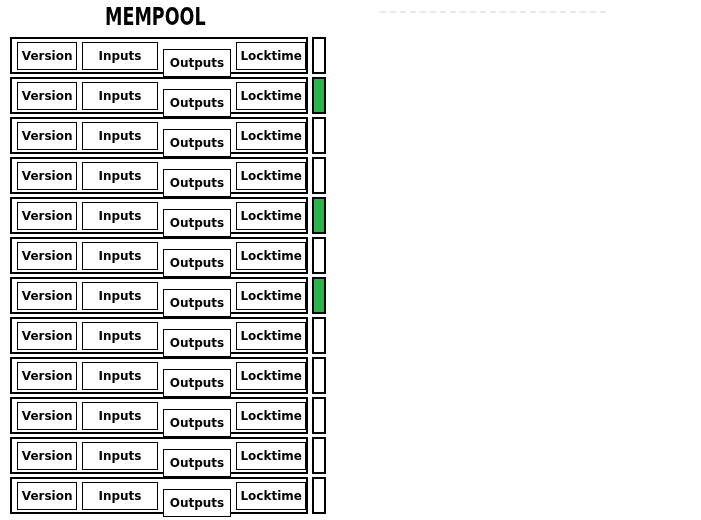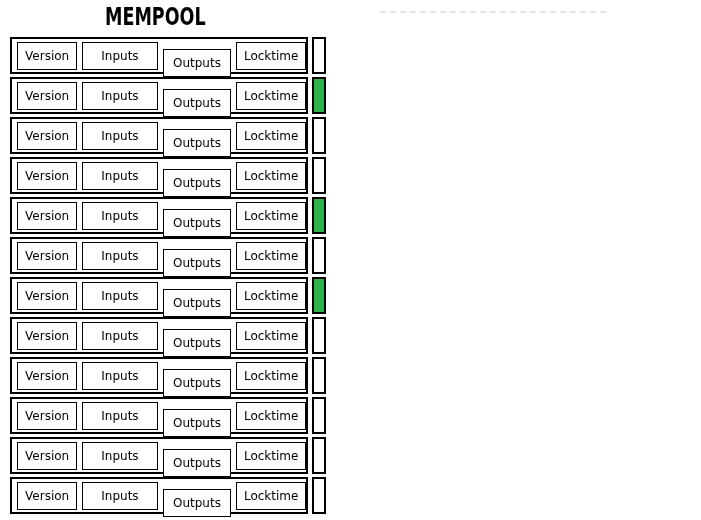--- a/index.html
+++ b/index.html
@@ -51,20 +51,21 @@
   }
   .tx {
     box-sizing: border-box;
     width: 298px;
     height: 37px;
     border: 2.5px solid #000000;
     background: #ffffff;
     display: flex;
     align-items: center;
     padding-left: 5px;
+    font-weight: bold;
   }
   .cell {
     box-sizing: border-box;
     height: 28px;
     border: 1.7px solid #000000;
     background: #ffffff;
     color: #000000;
     font-size: 12px;
     display: flex;
     align-items: center;

